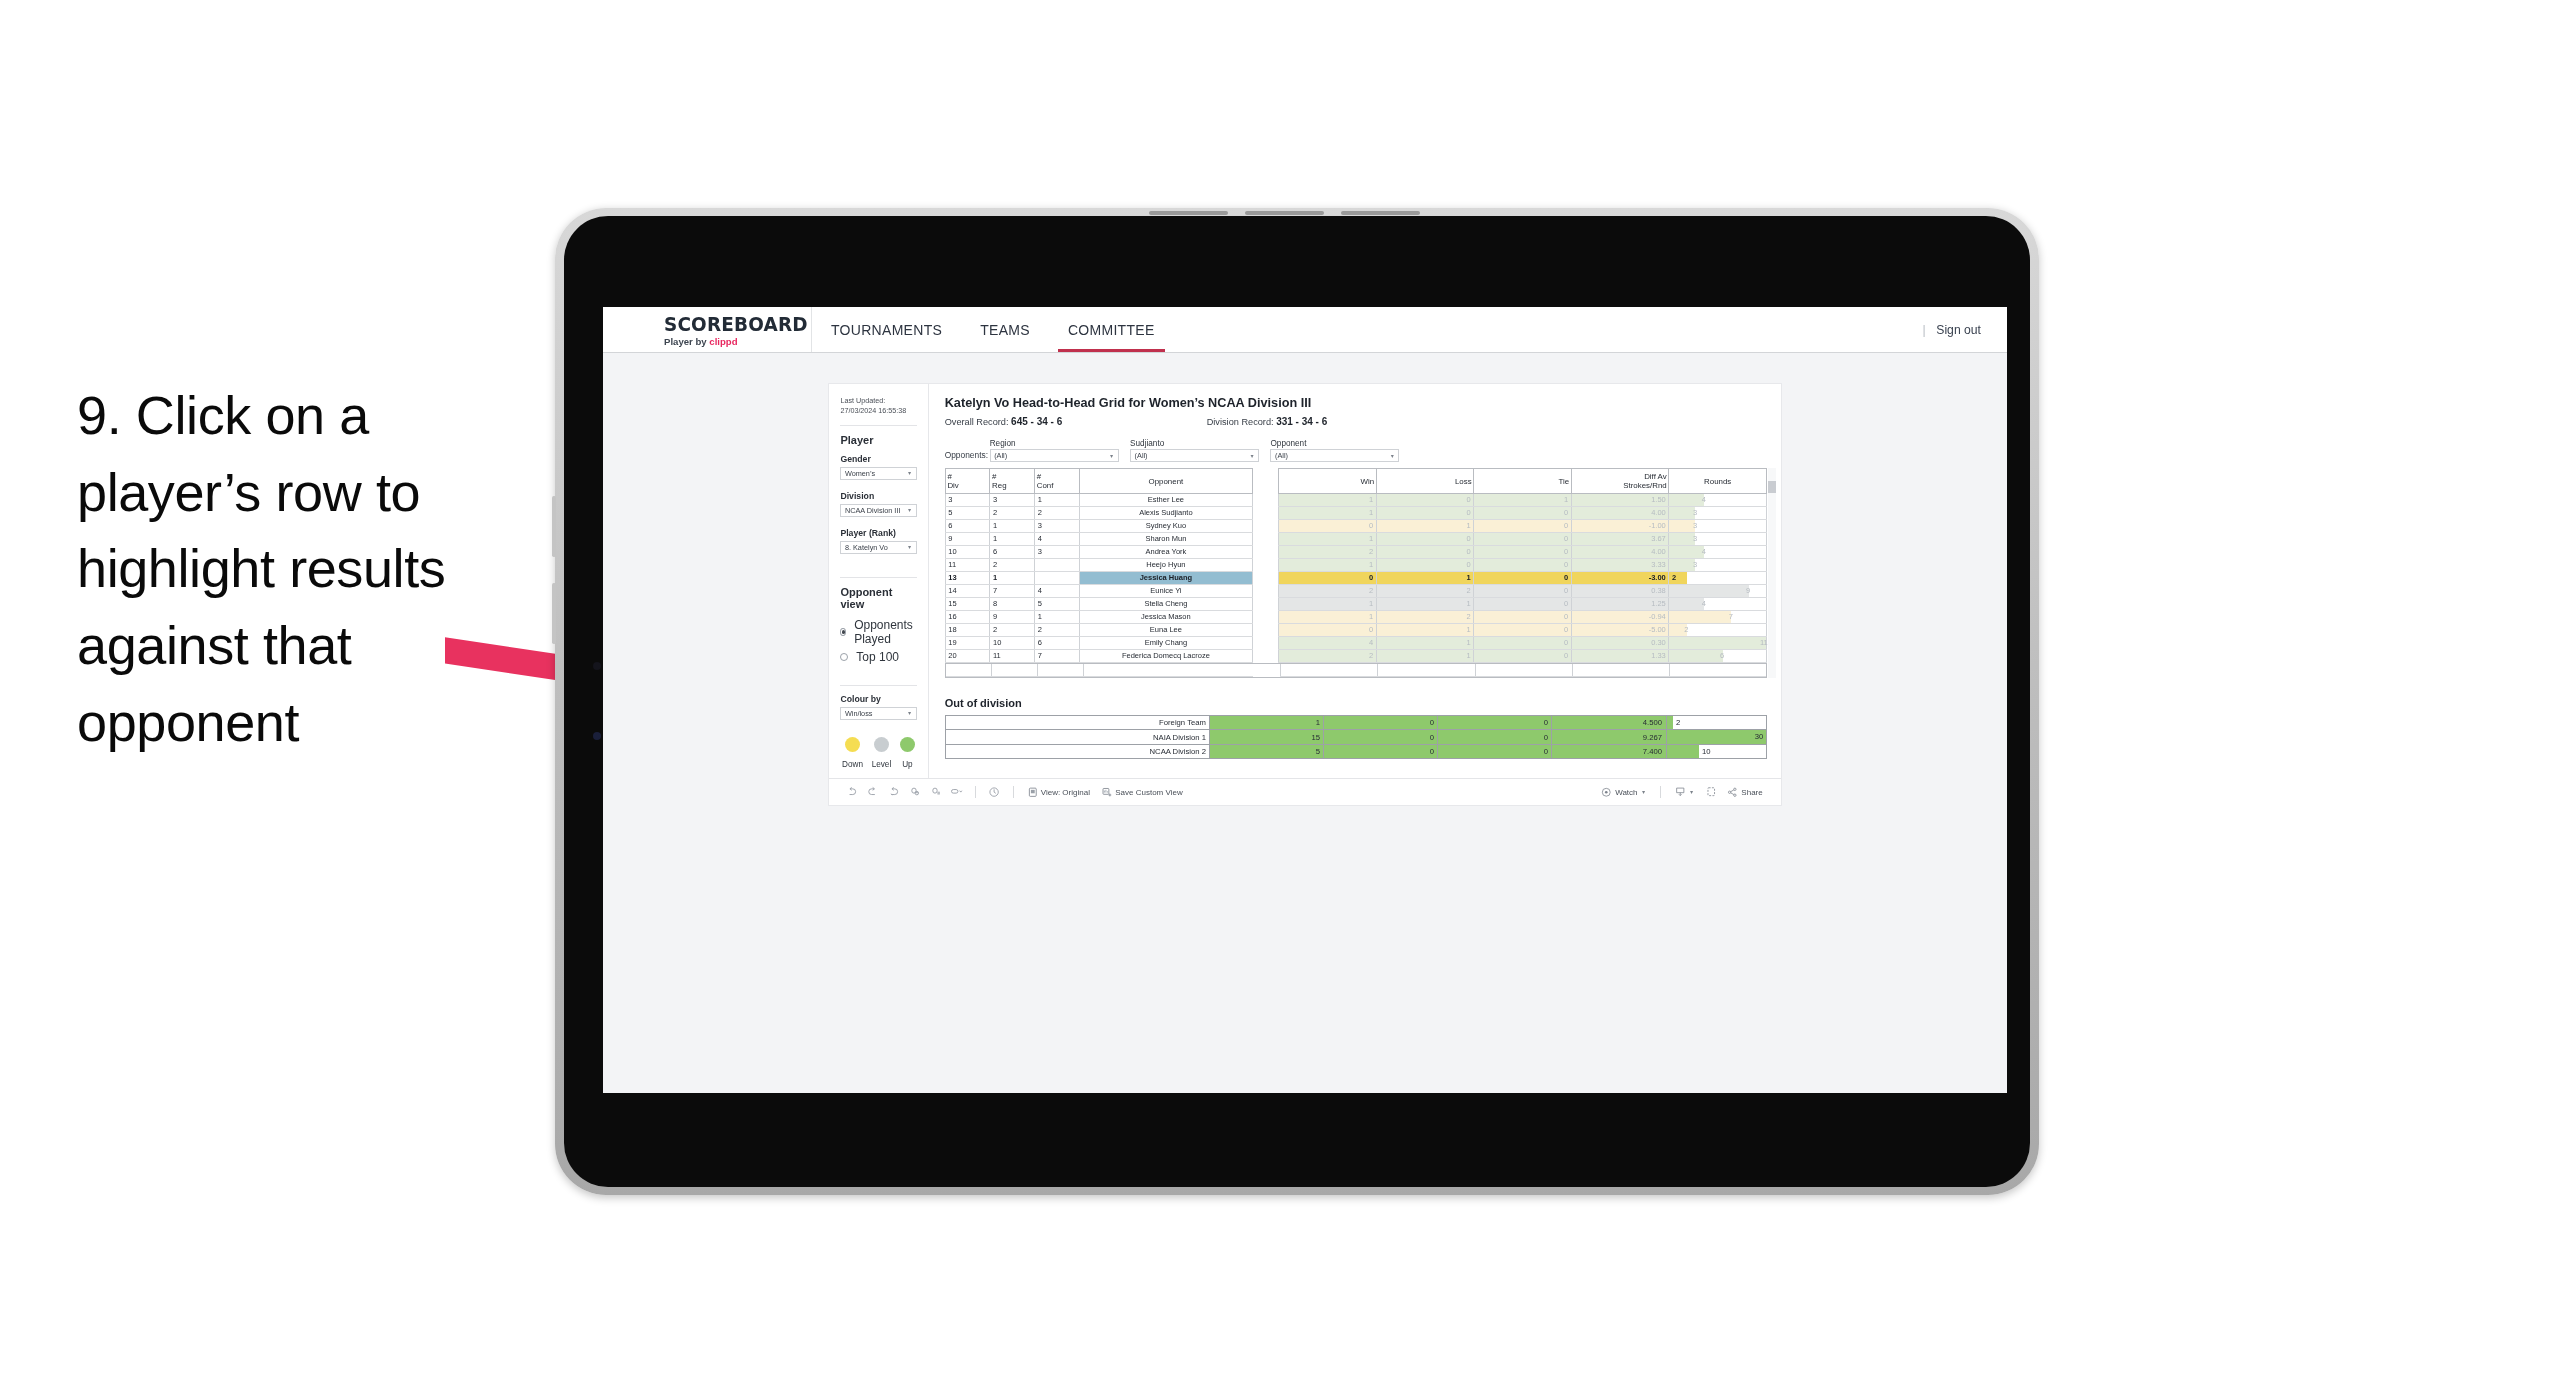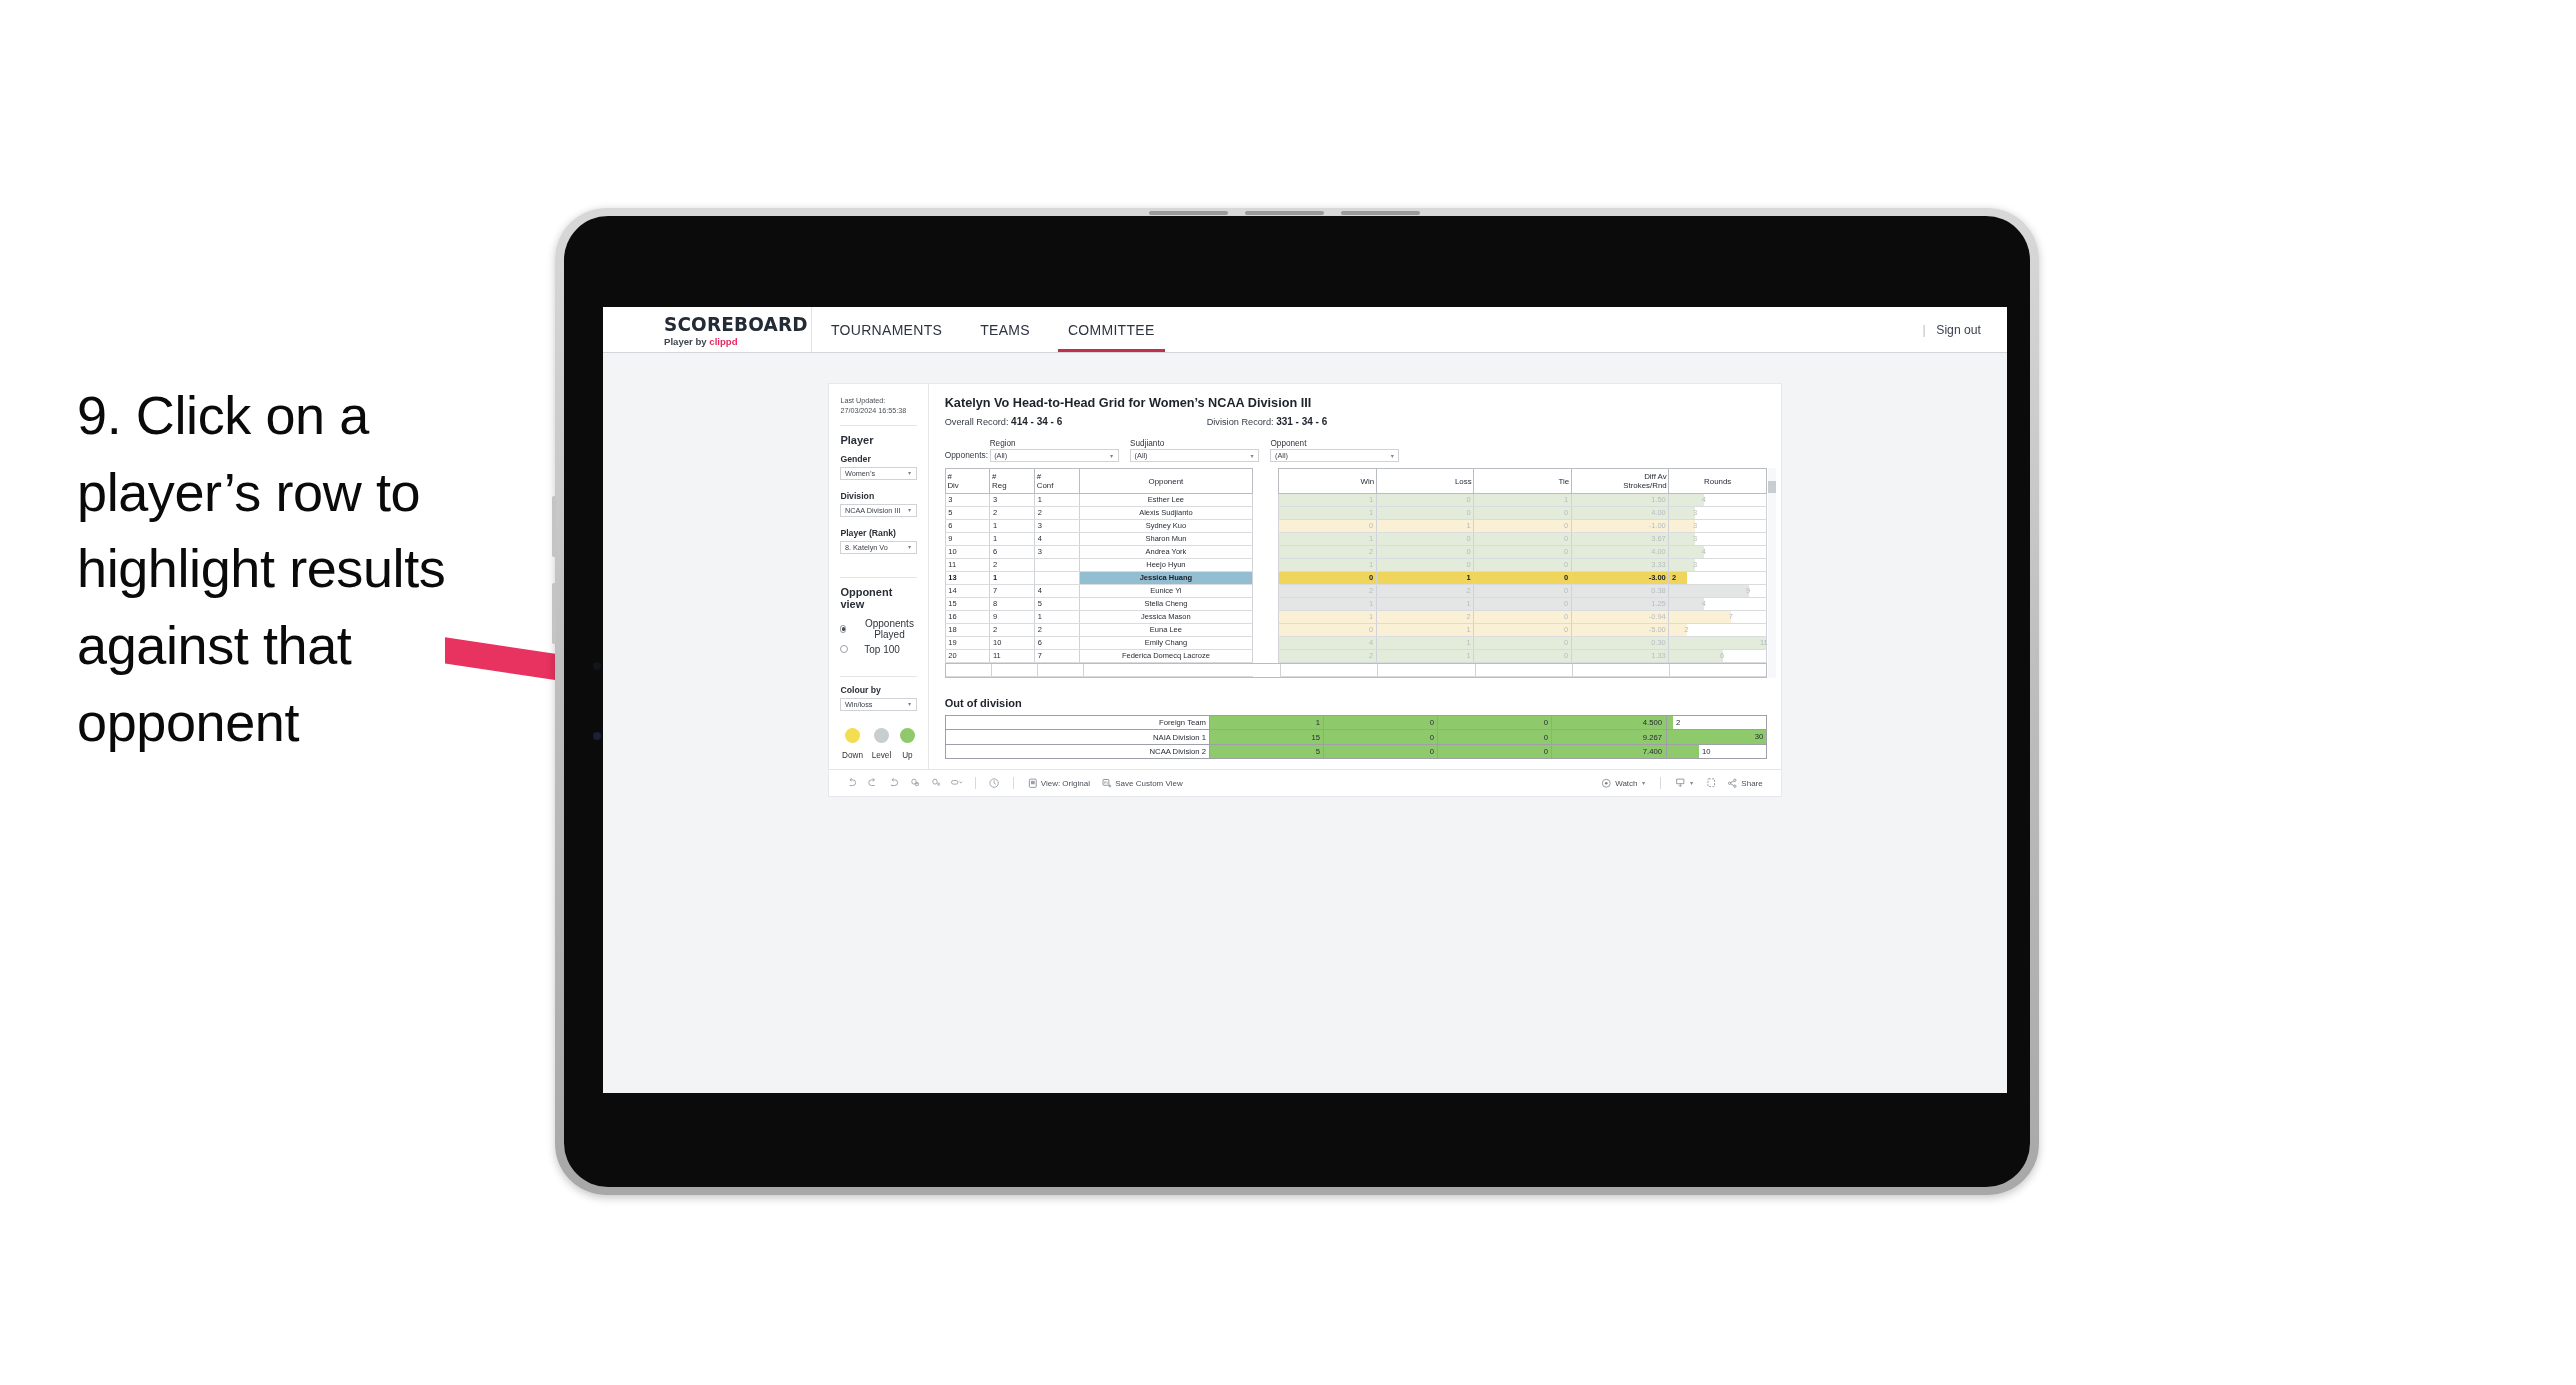--- a/index.html
+++ b/index.html
@@ -75,21 +75,21 @@
   .side{width:100px;padding:12.2px 11.4px 8.7px 11.4px;box-sizing:border-box;border-right:0.9px solid #e6e7ea;}
   .lastupd{font-size:7.2px;color:#4a4f57;line-height:1.35;}
   .side hr{border:none;border-top:0.9px solid #e3e4e7;margin:9.6px 0 7.9px 0;}
   .side h3{font-size:11px;margin:0 0 7.9px 0;color:#2a2f37;font-weight:700;}
   .side h4{font-size:8.7px;margin:0 0 2.6px 0;color:#2a2f37;font-weight:700;}
   .sel{height:13px;border:0.9px solid #cfd2d6;background:#fff;font-size:7.3px;color:#3b414a;
        display:flex;align-items:center;padding:0 3.5px;box-sizing:border-box;justify-content:space-between;}
   .sel .car{font-size:5.2px;color:#7d838c;}
   .gap{height:11.4px;}
   .radios{margin-top:3.5px;}
-  .radio{display:flex;align-items:center;gap:16px;font-size:10px;color:#2f353d;margin-bottom:3.5px;text-align:center;}
+  .radio{display:flex;align-items:center;gap:8px;font-size:12px;color:#2f353d;margin-bottom:3.5px;}
   .rdot{width:7.9px;height:7.9px;border-radius:50%;border:0.9px solid #9aa0a8;background:#fff;
         display:flex;align-items:center;justify-content:center;box-sizing:border-box;}
   .rdot i{width:3.5px;height:3.5px;border-radius:50%;background:#43484f;display:block;}
   .legend{display:flex;justify-content:space-between;margin-top:17.5px;padding:0 1.7px;}
   .lg{display:flex;flex-direction:column;align-items:center;gap:7.9px;}
   .lgc{width:15px;height:15px;border-radius:50%;}
   .lgt{font-size:8.2px;color:#2f353d;}
 
   
   .main{flex:1;padding:12.2px 14px 5.2px 15.7px;box-sizing:border-box;}
@@ -247,21 +247,21 @@
               <div class="lg">
                 <span class="lgc" id="lg2" style="background: rgb(142, 201, 108);"></span>
                 <span class="lgt">Up</span>
               </div>
             </div>
           </div>
 
           <div class="main">
             <div class="vtitle">Katelyn Vo Head-to-Head Grid for Women’s NCAA Division III</div>
             <div class="recs">
-              <div class="r1"><span>Overall Record: </span><b>414 - 34 - 6</b></div>
+              <div class="r1"><span>Overall Record: </span><b>645 - 34 - 6</b></div>
               <div><span>Division Record: </span><b>331 - 34 - 6</b></div>
             </div>
 
             <div class="filters">
               <div class="flabel">Opponents:</div>
               <div class="fgroup">
                 <div class="ft">Region</div>
                 <div class="fsel">
                   <span>(All)</span>
                   <span class="car">▼</span>

